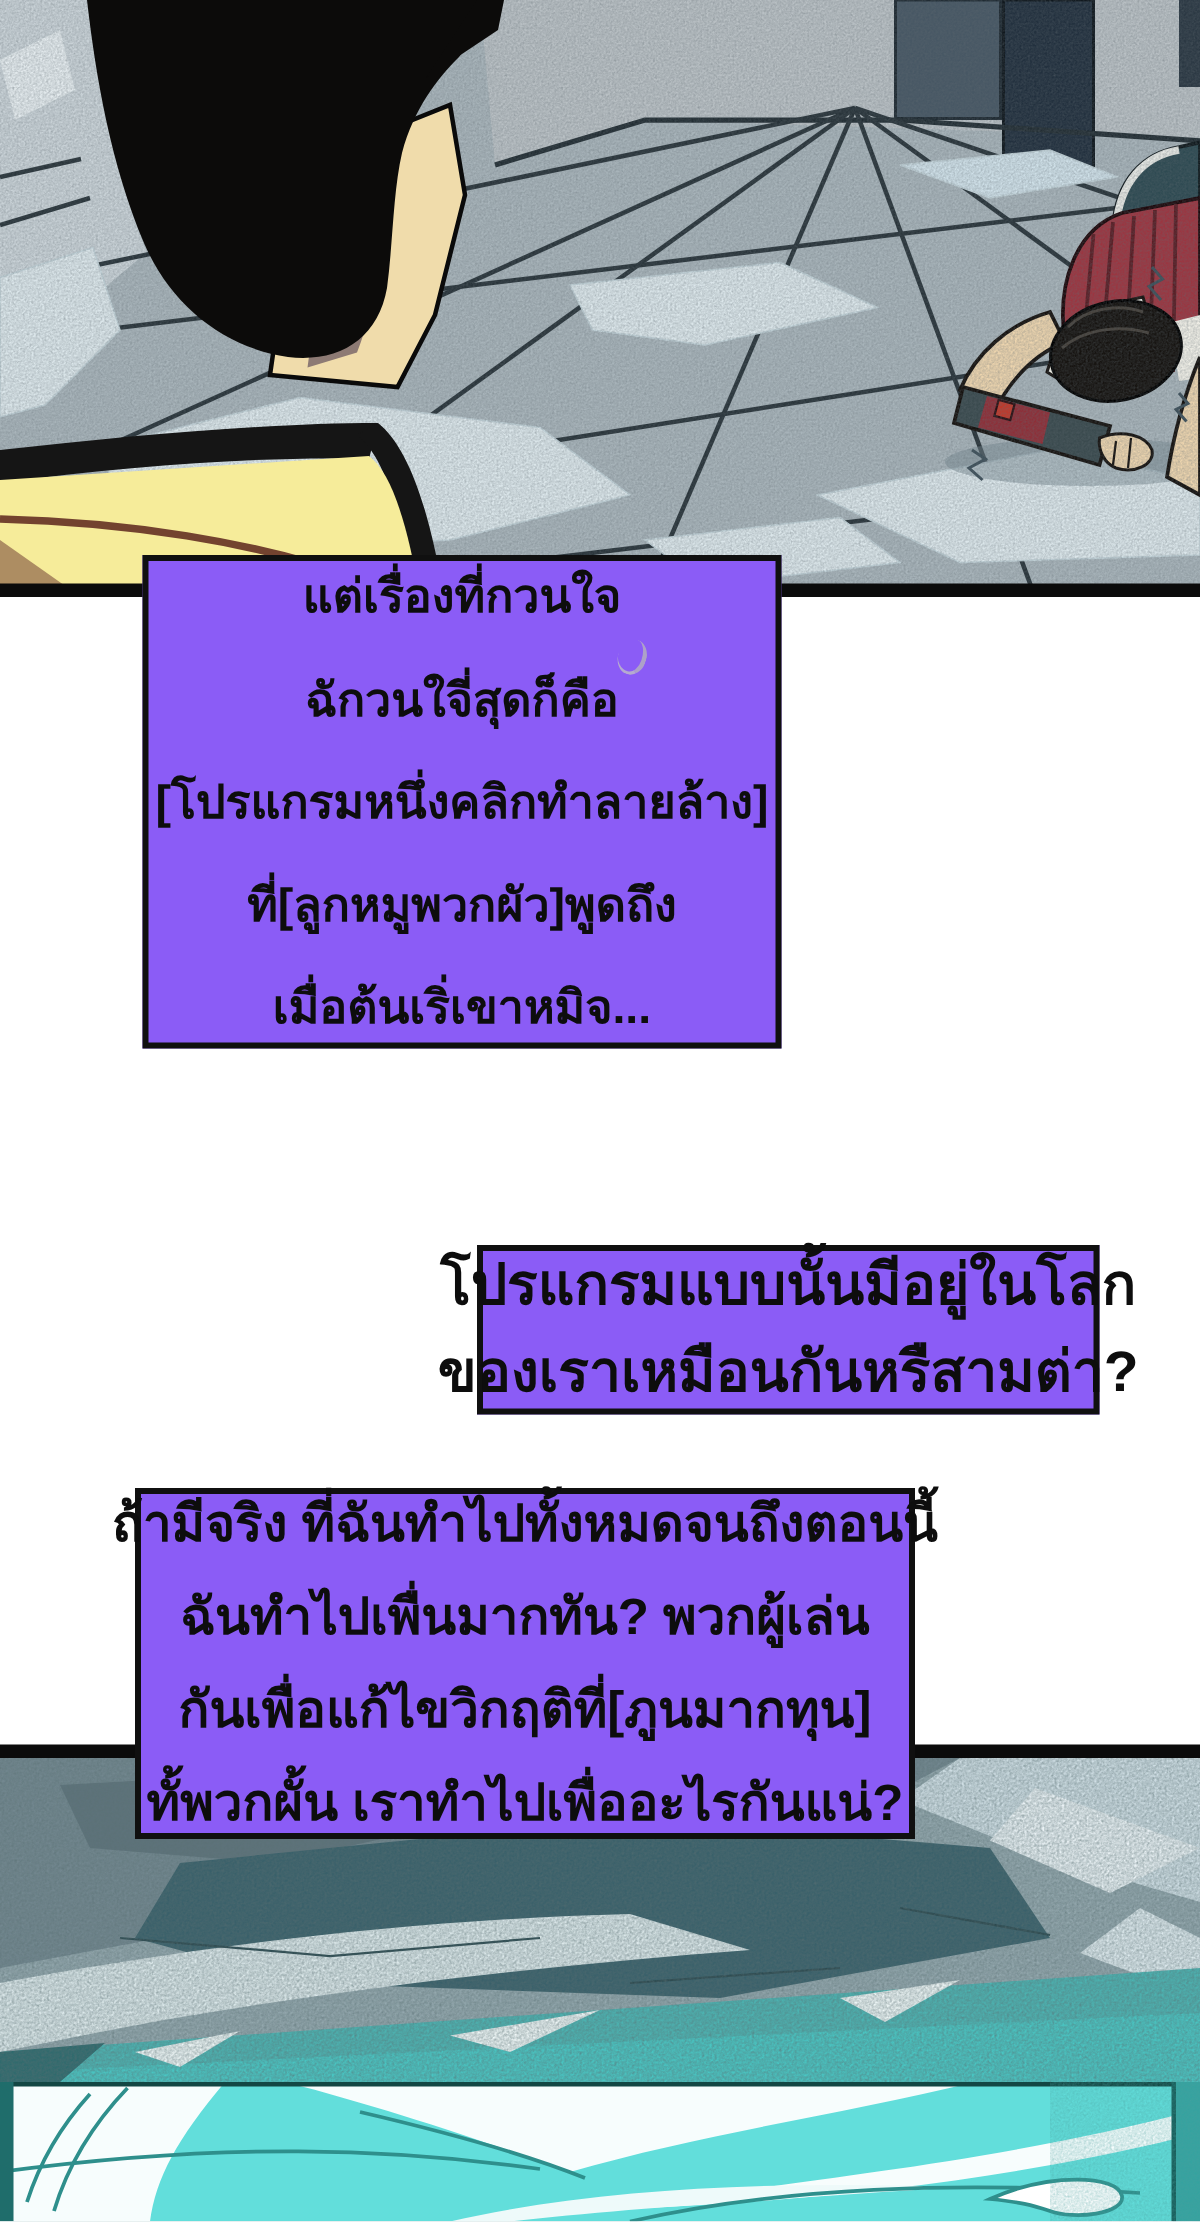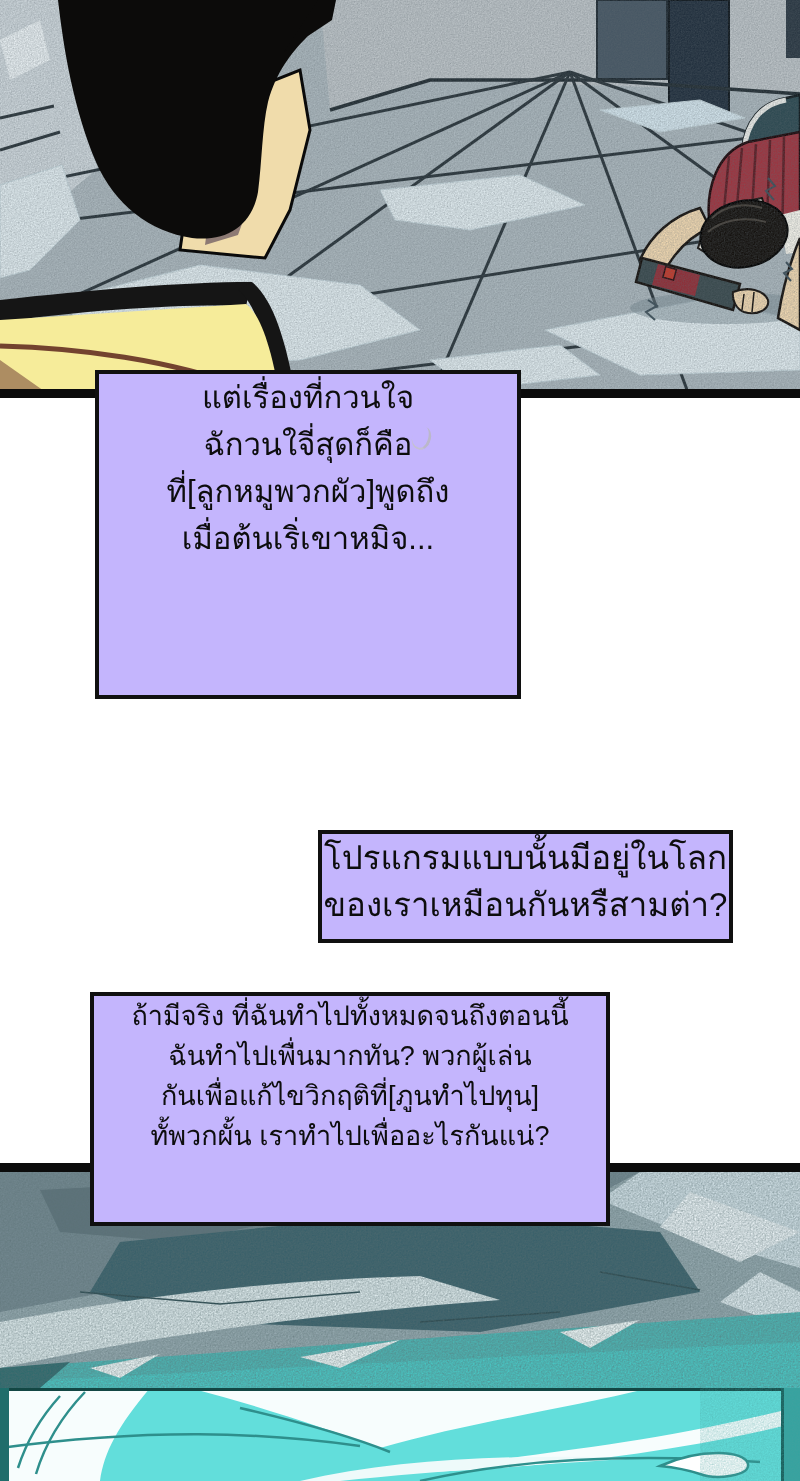--- a/index.html
+++ b/index.html
@@ -9,28 +9,28 @@
     font-family:"Liberation Sans","DejaVu Sans",sans-serif;
   }
   .panel-svg{position:absolute;left:0;display:block;}
   #scene-top{top:0;}
   #scene-ice{top:1172px;}
   #scene-swirl{top:1388px;}
   .gutter-bar{position:absolute;left:0;width:800px;height:9px;background:#0b0b0b;}
   #bar-1{top:389px;}
   #bar-2{top:1163px;}
   .bubble{
-    position:absolute;box-sizing:border-box;background:#c4b5fd;
+    position:absolute;box-sizing:border-box;background:#8b5cf6;
     border:4px solid #101010;
-    display:flex;flex-direction:column;justify-content:flex-start;align-items:center;
-    text-align:center;color:#0d0d0d;font-weight:normal;
+    display:flex;flex-direction:column;justify-content:space-between;align-items:center;
+    text-align:center;color:#0d0d0d;font-weight:bold;
   }
   #bubble-1{left:95px;top:370px;width:426px;height:329px;font-size:31px;line-height:47px;}
-  #bubble-2{left:318px;top:830px;width:415px;height:113px;font-size:33px;line-height:47px;}
-  #bubble-3{left:90px;top:992px;width:520px;height:234px;font-size:27px;line-height:40px;}
+  #bubble-2{left:318px;top:830px;width:415px;height:113px;font-size:38px;line-height:47px;}
+  #bubble-3{left:90px;top:992px;width:520px;height:234px;font-size:34px;line-height:40px;}
   .speech-line{white-space:nowrap;}
   .smudge{
     position:absolute;right:86px;top:52px;width:16px;height:22px;
     border-right:3px solid #b9b9b9;border-bottom:2px solid #c4c4c4;
     border-radius:50%;transform:rotate(18deg);opacity:.75;
   }
 </style>
 </head>
 <body>
 
@@ -191,29 +191,30 @@
     <rect x="0" y="0" width="9" height="93" fill="#1f6d6b"></rect>
     <rect x="782" y="0" width="18" height="93" fill="#35a3a0"></rect>
     <rect x="781" y="0" width="3" height="93" fill="#155a57"></rect>
     <rect x="700" y="0" width="100" height="93" filter="url(#grain3)" opacity="0.5"></rect>
   </svg>
 
   <div id="bubble-1" class="bubble">
     <div class="smudge"></div>
     <div class="speech-line">แต่เรื่องที่กวนใจ</div>
     <div class="speech-line">ฉักวนใจี่สุดก็คือ</div>
+    <div class="speech-line">[โปรแกรมหนึ่งคลิกทำลายล้าง]</div>
     <div class="speech-line">ที่[ลูกหมูพวกผัว]พูดถึง</div>
     <div class="speech-line">เมื่อต้นเริ่เขาหมิจ...</div>
   </div>
 
   <div id="bubble-2" class="bubble">
     <div class="speech-line">โปรแกรมแบบนั้นมีอยู่ในโลก</div>
     <div class="speech-line">ของเราเหมือนกันหรืสามต่า?</div>
   </div>
 
   <div id="bubble-3" class="bubble">
     <div class="speech-line">ถ้ามีจริง ที่ฉันทำไปทั้งหมดจนถึงตอนนี้</div>
     <div class="speech-line">ฉันทำไปเพื่นมากทัน? พวกผู้เล่น</div>
-    <div class="speech-line">กันเพื่อแก้ไขวิกฤติที่[ภูนทำไปทุน]</div>
+    <div class="speech-line">กันเพื่อแก้ไขวิกฤติที่[ภูนมากทุน]</div>
     <div class="speech-line">ทั้พวกผั้น เราทำไปเพื่ออะไรกันแน่?</div>
   </div>
 
 </div>
 
 </body></html>

